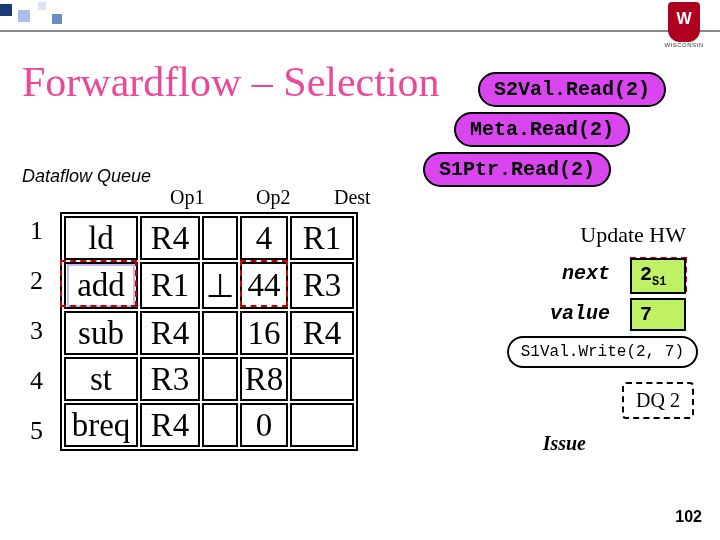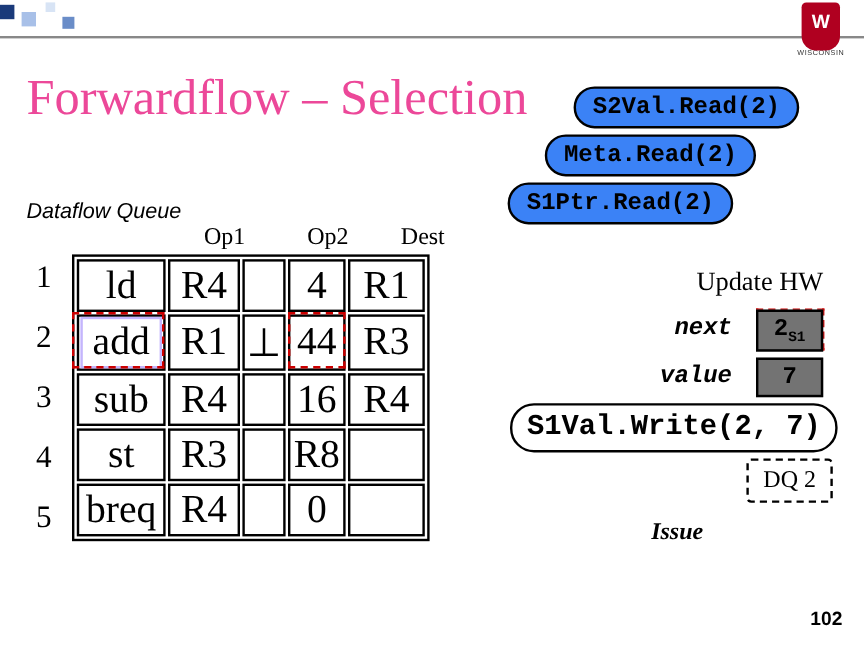--- a/index.html
+++ b/index.html
@@ -13,21 +13,21 @@
   .sq4 { left: 52px; top: 14px; background: #6a8dc8; width: 10px; height: 10px; }
   .hr-top { position: absolute; top: 30px; left: 0; right: 0; height: 2px; background: #888; }
   
   .logo { position: absolute; top: 2px; right: 12px; width: 48px; height: 48px; }
   .logo-crest { width: 32px; height: 40px; background: #b00020; border-radius: 4px 4px 12px 12px; margin: 0 auto; position: relative; }
   .logo-w { position: absolute; top: 8px; left: 4px; right: 4px; color: #fff; font-weight: bold; font-size: 16px; text-align: center; }
   .logo-text { font-size: 6px; text-align: center; color: #333; letter-spacing: 0.5px; }
   
   .title { position: absolute; top: 58px; left: 22px; font-size: 42px; font-family: "Times New Roman", serif; color: #ec4899; }
   
-  .callout { position: absolute; border: 2px solid #000; border-radius: 20px; background: #3b82f6; padding: 4px 14px; font-family: "Courier New", monospace; font-weight: bold; font-size: 20px; }
+  .callout { position: absolute; border: 2px solid #000; border-radius: 20px; background: #d946ef; padding: 4px 14px; font-family: "Courier New", monospace; font-weight: bold; font-size: 20px; }
   .c1 { top: 72px; right: 54px; }
   .c2 { top: 112px; right: 90px; }
   .c3 { top: 152px; right: 109px; }
   
   .dfq-label { position: absolute; top: 166px; left: 22px; font-style: italic; font-size: 18px; }
   
   .col-head { position: absolute; top: 186px; font-family: "Times New Roman", serif; font-size: 20px; }
   .ch-op1 { left: 170px; }
   .ch-op2 { left: 256px; }
   .ch-dest { left: 334px; }
@@ -39,30 +39,30 @@
   .c-op2a { width: 36px; }
   .c-op2b { width: 48px; }
   .c-dest { width: 64px; }
   .row-idx { position: absolute; font-size: 26px; font-family: "Times New Roman", serif; }
   
   .inner-box { border: 2px solid #c4b5fd; display: inline-block; padding: 1px 8px; }
   .dashed-box { display: inline-block; padding: 0 4px; }
   
   .update-hw { position: absolute; top: 222px; right: 34px; font-family: "Times New Roman", serif; font-size: 22px; }
   
-  .kv-box { position: absolute; border: 2px solid #000; background: #737373; text-align: center; font-family: "Courier New", monospace; font-weight: bold; font-size: 20px; padding: 3px 8px; min-width: 36px; }
+  .kv-box { position: absolute; border: 2px solid #000; background: #bef264; font-family: "Courier New", monospace; font-weight: bold; font-size: 20px; padding: 3px 8px; min-width: 36px; }
   .kv-label { position: absolute; font-family: "Courier New", monospace; font-weight: bold; font-style: italic; font-size: 20px; }
   
   .next-lbl { top: 262px; right: 110px; margin-left: 16px; }
   .next-box { top: 258px; right: 34px; width: 56px; }
   .next-sub { font-size: 12px; vertical-align: sub; }
   .value-lbl { top: 302px; right: 110px; margin-left: 40px; }
   .value-box { top: 298px; right: 34px; width: 56px; }
   
-  .write-call { position: absolute; top: 336px; right: 22px; border: 2px solid #000; border-radius: 20px; background: #fff; padding: 5px 12px; font-family: "Courier New", monospace; font-weight: bold; font-size: 24px; }
+  .write-call { position: absolute; top: 336px; right: 22px; border: 2px solid #000; border-radius: 20px; background: #fff; padding: 5px 12px; font-family: "Courier New", monospace; font-weight: normal; font-size: 16px; }
   
   .dq-box { position: absolute; top: 382px; right: 26px; border: 2px dashed #000; border-radius: 4px; padding: 5px 12px; font-family: "Times New Roman", serif; font-size: 20px; }
   
   .issue-lbl { position: absolute; top: 432px; right: 134px; font-style: italic; font-weight: bold; font-size: 20px; font-family: "Times New Roman", serif; }
   
   .page-num { position: absolute; bottom: 14px; right: 18px; font-size: 16px; font-weight: bold; }
 
   .dash-red { position:absolute; border:2px dashed #c00; pointer-events:none; }
   .dash-cell-1 { left:60px; top:260px; width:77px; height:47px; }
   .dash-cell-2 { left:240px; top:260px; width:48px; height:47px; }

